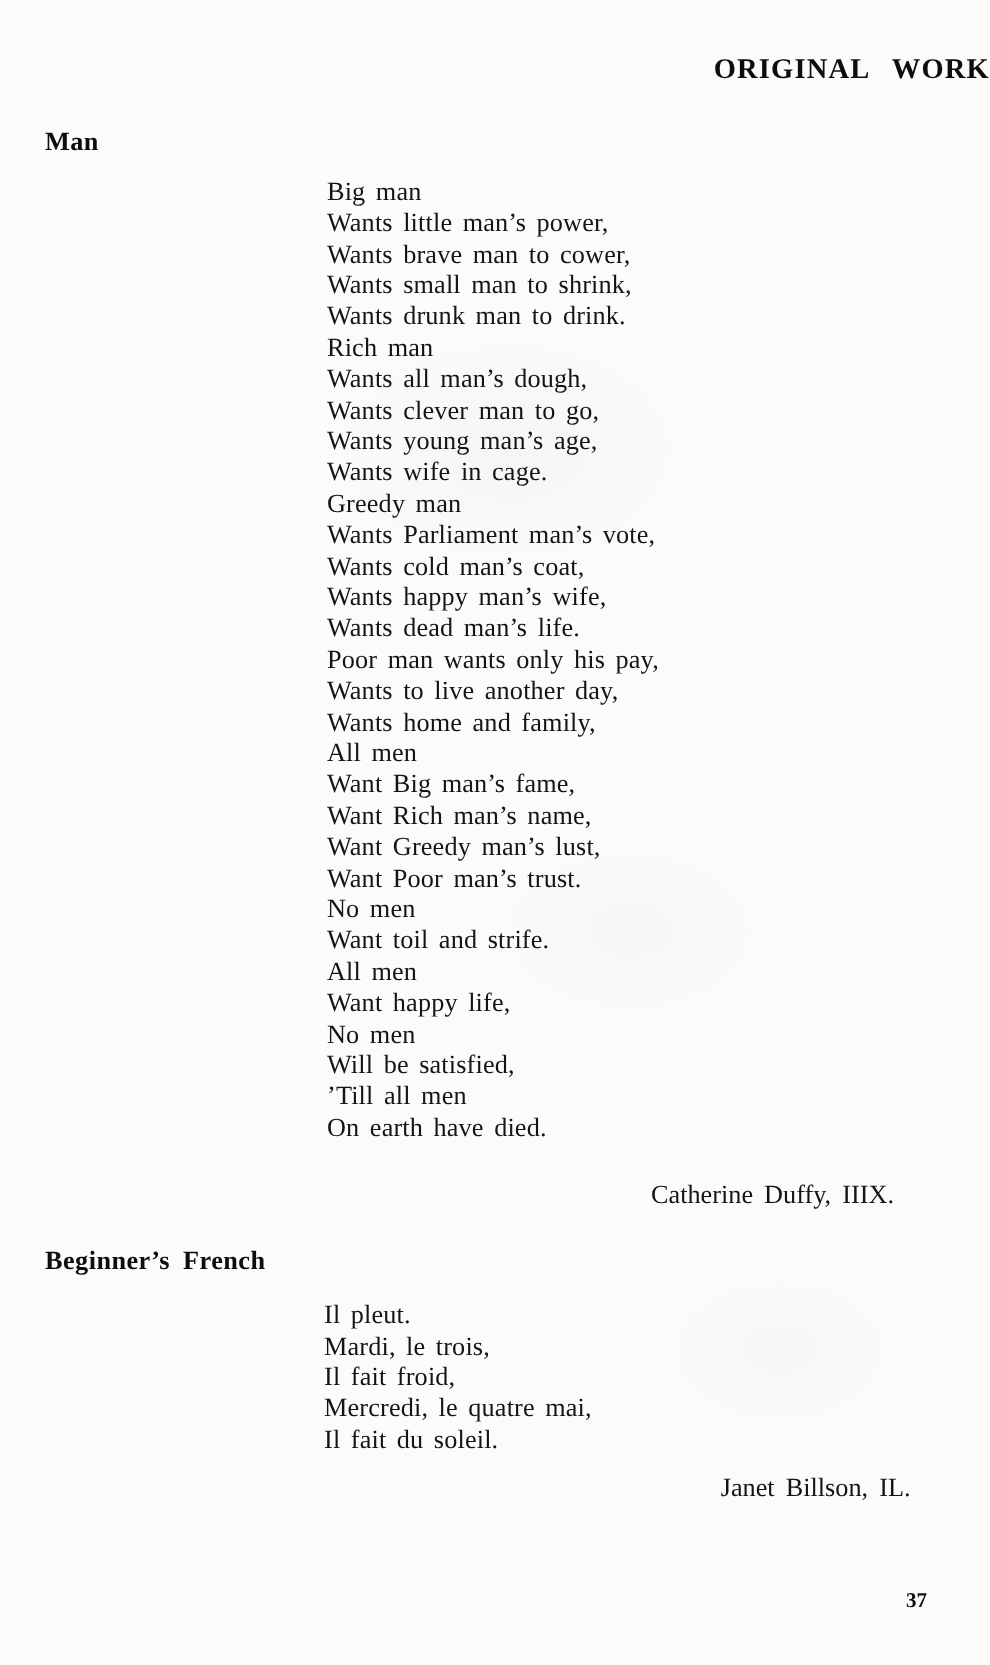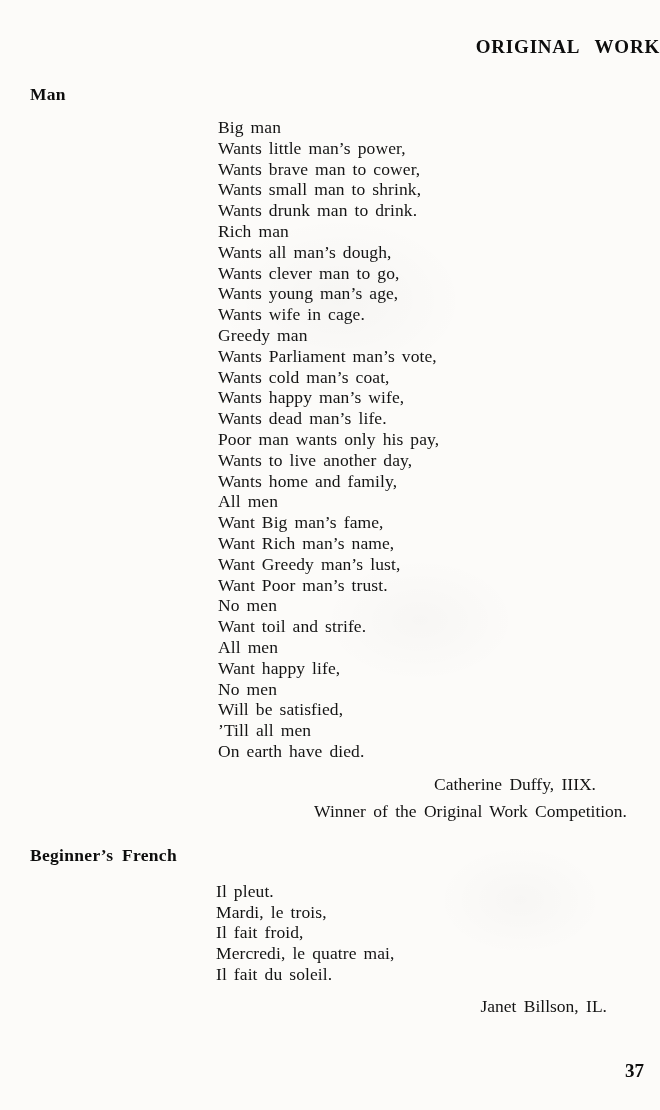--- a/index.html
+++ b/index.html
@@ -44,28 +44,28 @@
     letter-spacing: 0.1px;
   }
   .poem-man   { margin: 13px 0 0 218px; }
   .poem-french{ margin: 16px 0 0 216px; }
   .attr-line {
     font-size: 17.5px;
     line-height: 20px;
     word-spacing: 3px;
     text-align: right;
   }
-  .attr-1 { margin-top: 12px; padding-right: 64px; }
+  .attr-1 { margin-top: 24px; padding-right: 64px; }
   .attr-2 { margin-top: 7px;  padding-right: 33px; }
   .attr-3 { margin-top: 11px; padding-right: 53px; margin-left: 37px; }
   .page-number {
     position: absolute;
     top: 1060px;
-    right: 16px;
-    font-size: 19px;
+    right: 42px;
+    font-size: 14px;
     font-weight: bold;
     color: #0d0d0d;
   }
 </style>
 </head>
 <body>
 
 <div class="page">
 
   <h1 class="title">ORIGINAL WORK</h1>
@@ -99,21 +99,20 @@
         <div>No men</div>
         <div>Want toil and strife.</div>
         <div>All men</div>
         <div>Want happy life,</div>
         <div>No men</div>
         <div>Will be satisfied,</div>
         <div>’Till all men</div>
         <div>On earth have died.</div>
       </div>
     <div class="attr-line attr-1">Catherine Duffy, IIIX.</div>
-    <div class="attr-line attr-2">Winner of the Original Work Competition.</div>
   </section>
 
   <section>
     <h2 class="heading french">Beginner’s French</h2>
     <div class="poem poem-french">
         <div>Il pleut.</div>
         <div>Mardi, le trois,</div>
         <div>Il fait froid,</div>
         <div>Mercredi, le quatre mai,</div>
         <div>Il fait du soleil.</div>

